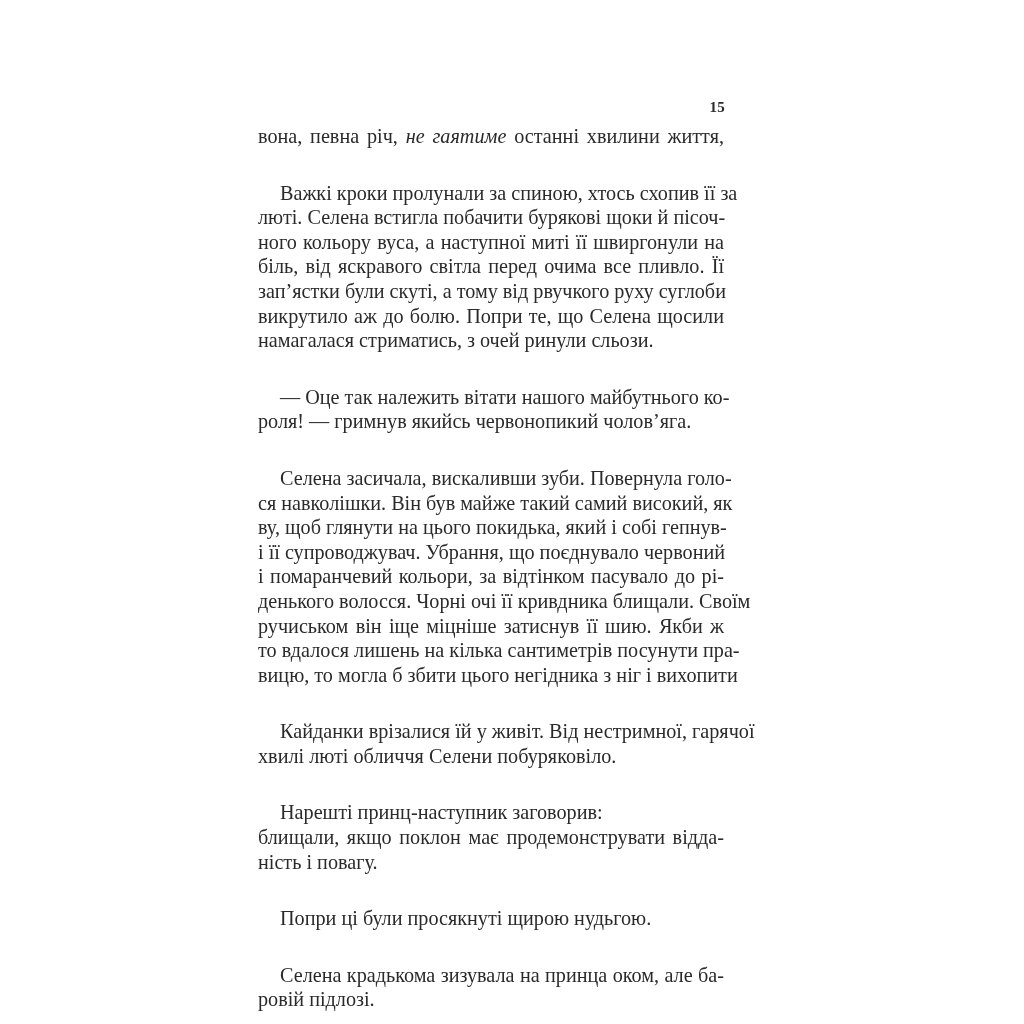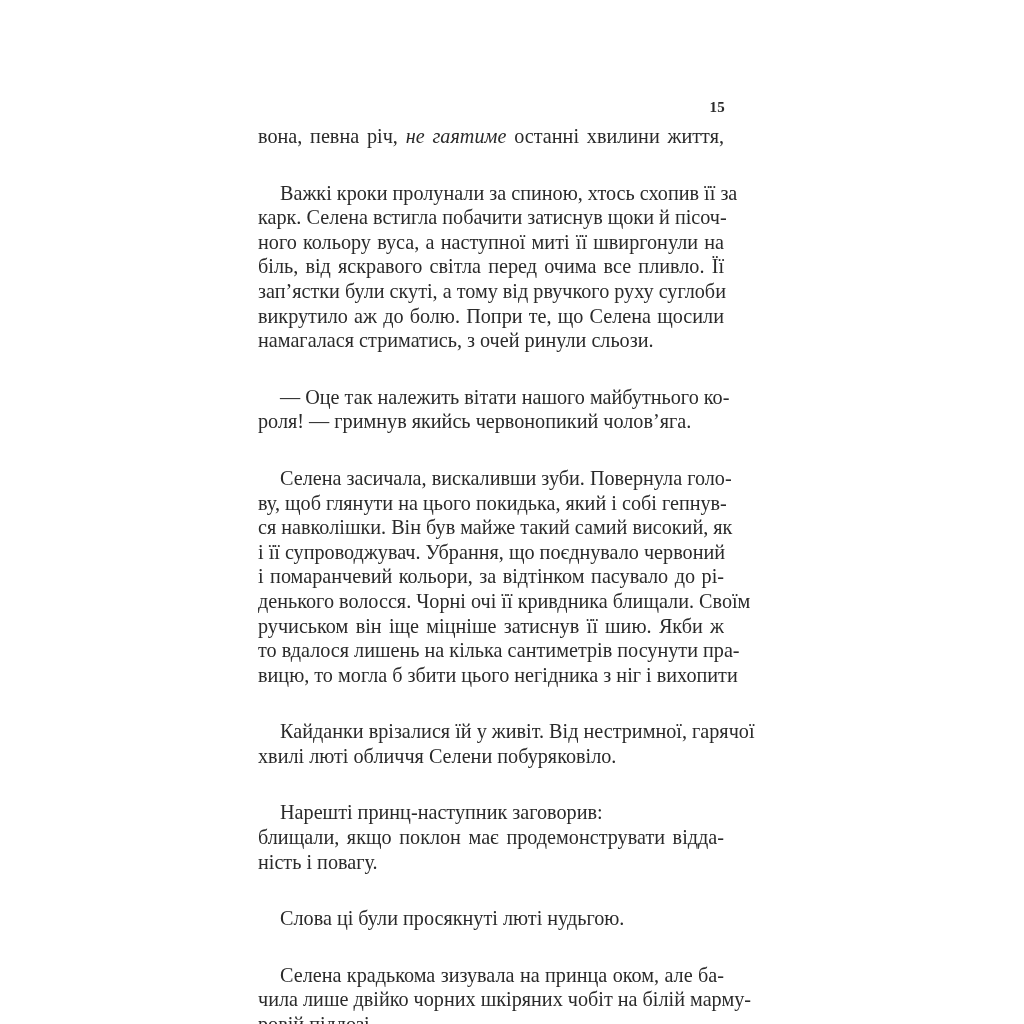--- a/index.html
+++ b/index.html
@@ -59,40 +59,39 @@
   </style>
 </head>
 <body>
 
 <div class="page">
   <div class="page-number">15</div>
 
   <div class="text-block">
     <span class="line"><span>вона, певна річ, </span><em>не гаятиме</em><span> останні хвилини життя,</span></span>
     <span class="line indent">Важкі кроки пролунали за спиною, хтось схопив її за</span>
-    <span class="line">карк. Селена встигла побачити затиснув щоки й пісоч-</span>
+    <span class="line">люті. Селена встигла побачити бурякові щоки й пісоч-</span>
     <span class="line">ного кольору вуса, а наступної миті її швиргонули на</span>
     <span class="line">біль, від яскравого світла перед очима все пливло. Її</span>
     <span class="line">зап’ястки були скуті, а тому від рвучкого руху суглоби</span>
     <span class="line">викрутило аж до болю. Попри те, що Селена щосили</span>
     <span class="line last">намагалася стриматись, з очей ринули сльози.</span>
     <span class="line indent">— Оце так належить вітати нашого майбутнього ко-</span>
     <span class="line last">роля! — гримнув якийсь червонопикий чолов’яга.</span>
     <span class="line indent">Селена засичала, вискаливши зуби. Повернула голо-</span>
+    <span class="line">ся навколішки. Він був майже такий самий високий, як</span>
     <span class="line">ву, щоб глянути на цього покидька, який і собі гепнув-</span>
-    <span class="line">ся навколішки. Він був майже такий самий високий, як</span>
     <span class="line">і її супроводжувач. Убрання, що поєднувало червоний</span>
     <span class="line">і помаранчевий кольори, за відтінком пасувало до рі-</span>
     <span class="line">денького волосся. Чорні очі її кривдника блищали. Своїм</span>
     <span class="line">ручиськом він іще міцніше затиснув її шию. Якби ж</span>
     <span class="line">то вдалося лишень на кілька сантиметрів посунути пра-</span>
     <span class="line">вицю, то могла б збити цього негідника з ніг і вихопити</span>
     <span class="line indent">Кайданки врізалися їй у живіт. Від нестримної, гарячої</span>
     <span class="line last">хвилі люті обличчя Селени побуряковіло.</span>
     <span class="line indent last">Нарешті принц-наступник заговорив:</span>
     <span class="line">блищали, якщо поклон має продемонструвати відда-</span>
     <span class="line last">ність і повагу.</span>
-    <span class="line indent last">Слова ці були просякнуті люті нудьгою.</span>
+    <span class="line indent last">Попри ці були просякнуті щирою нудьгою.</span>
     <span class="line indent">Селена крадькома зизувала на принца оком, але ба-</span>
-    <span class="line">чила лише двійко чорних шкіряних чобіт на білій марму-</span>
     <span class="line last">ровій підлозі.</span>
   </div>
 </div>
 
 </body></html>

